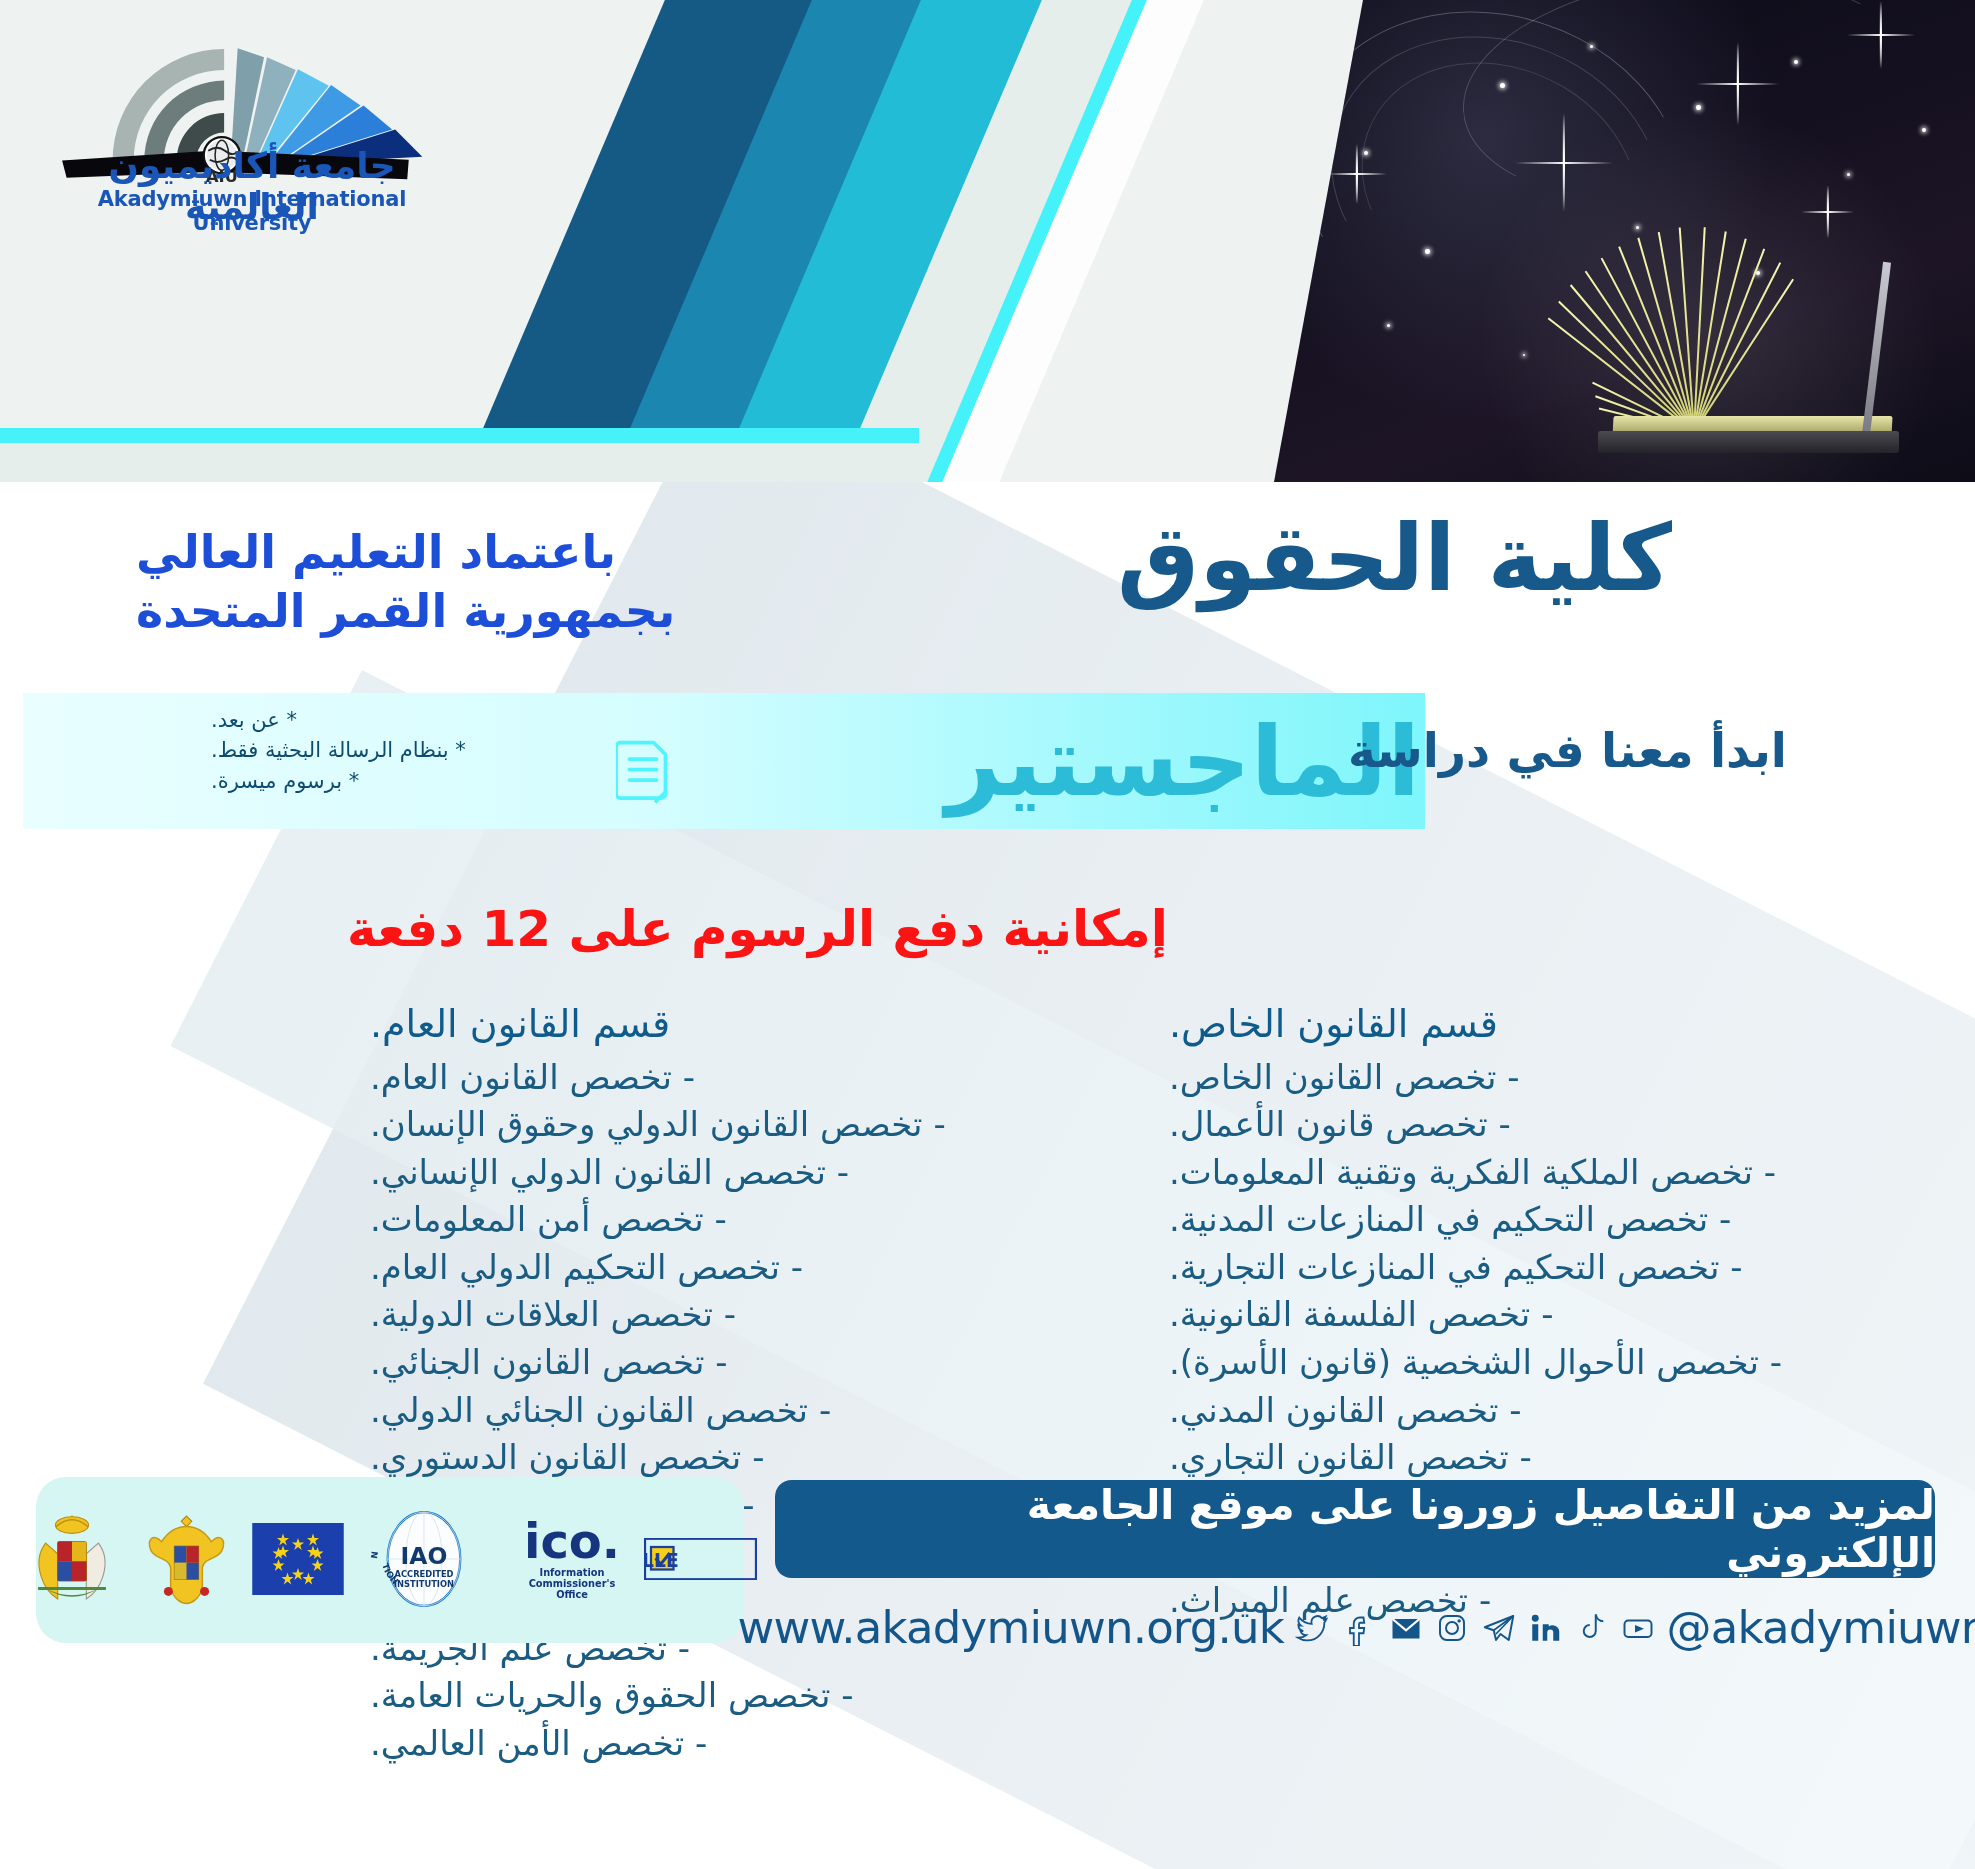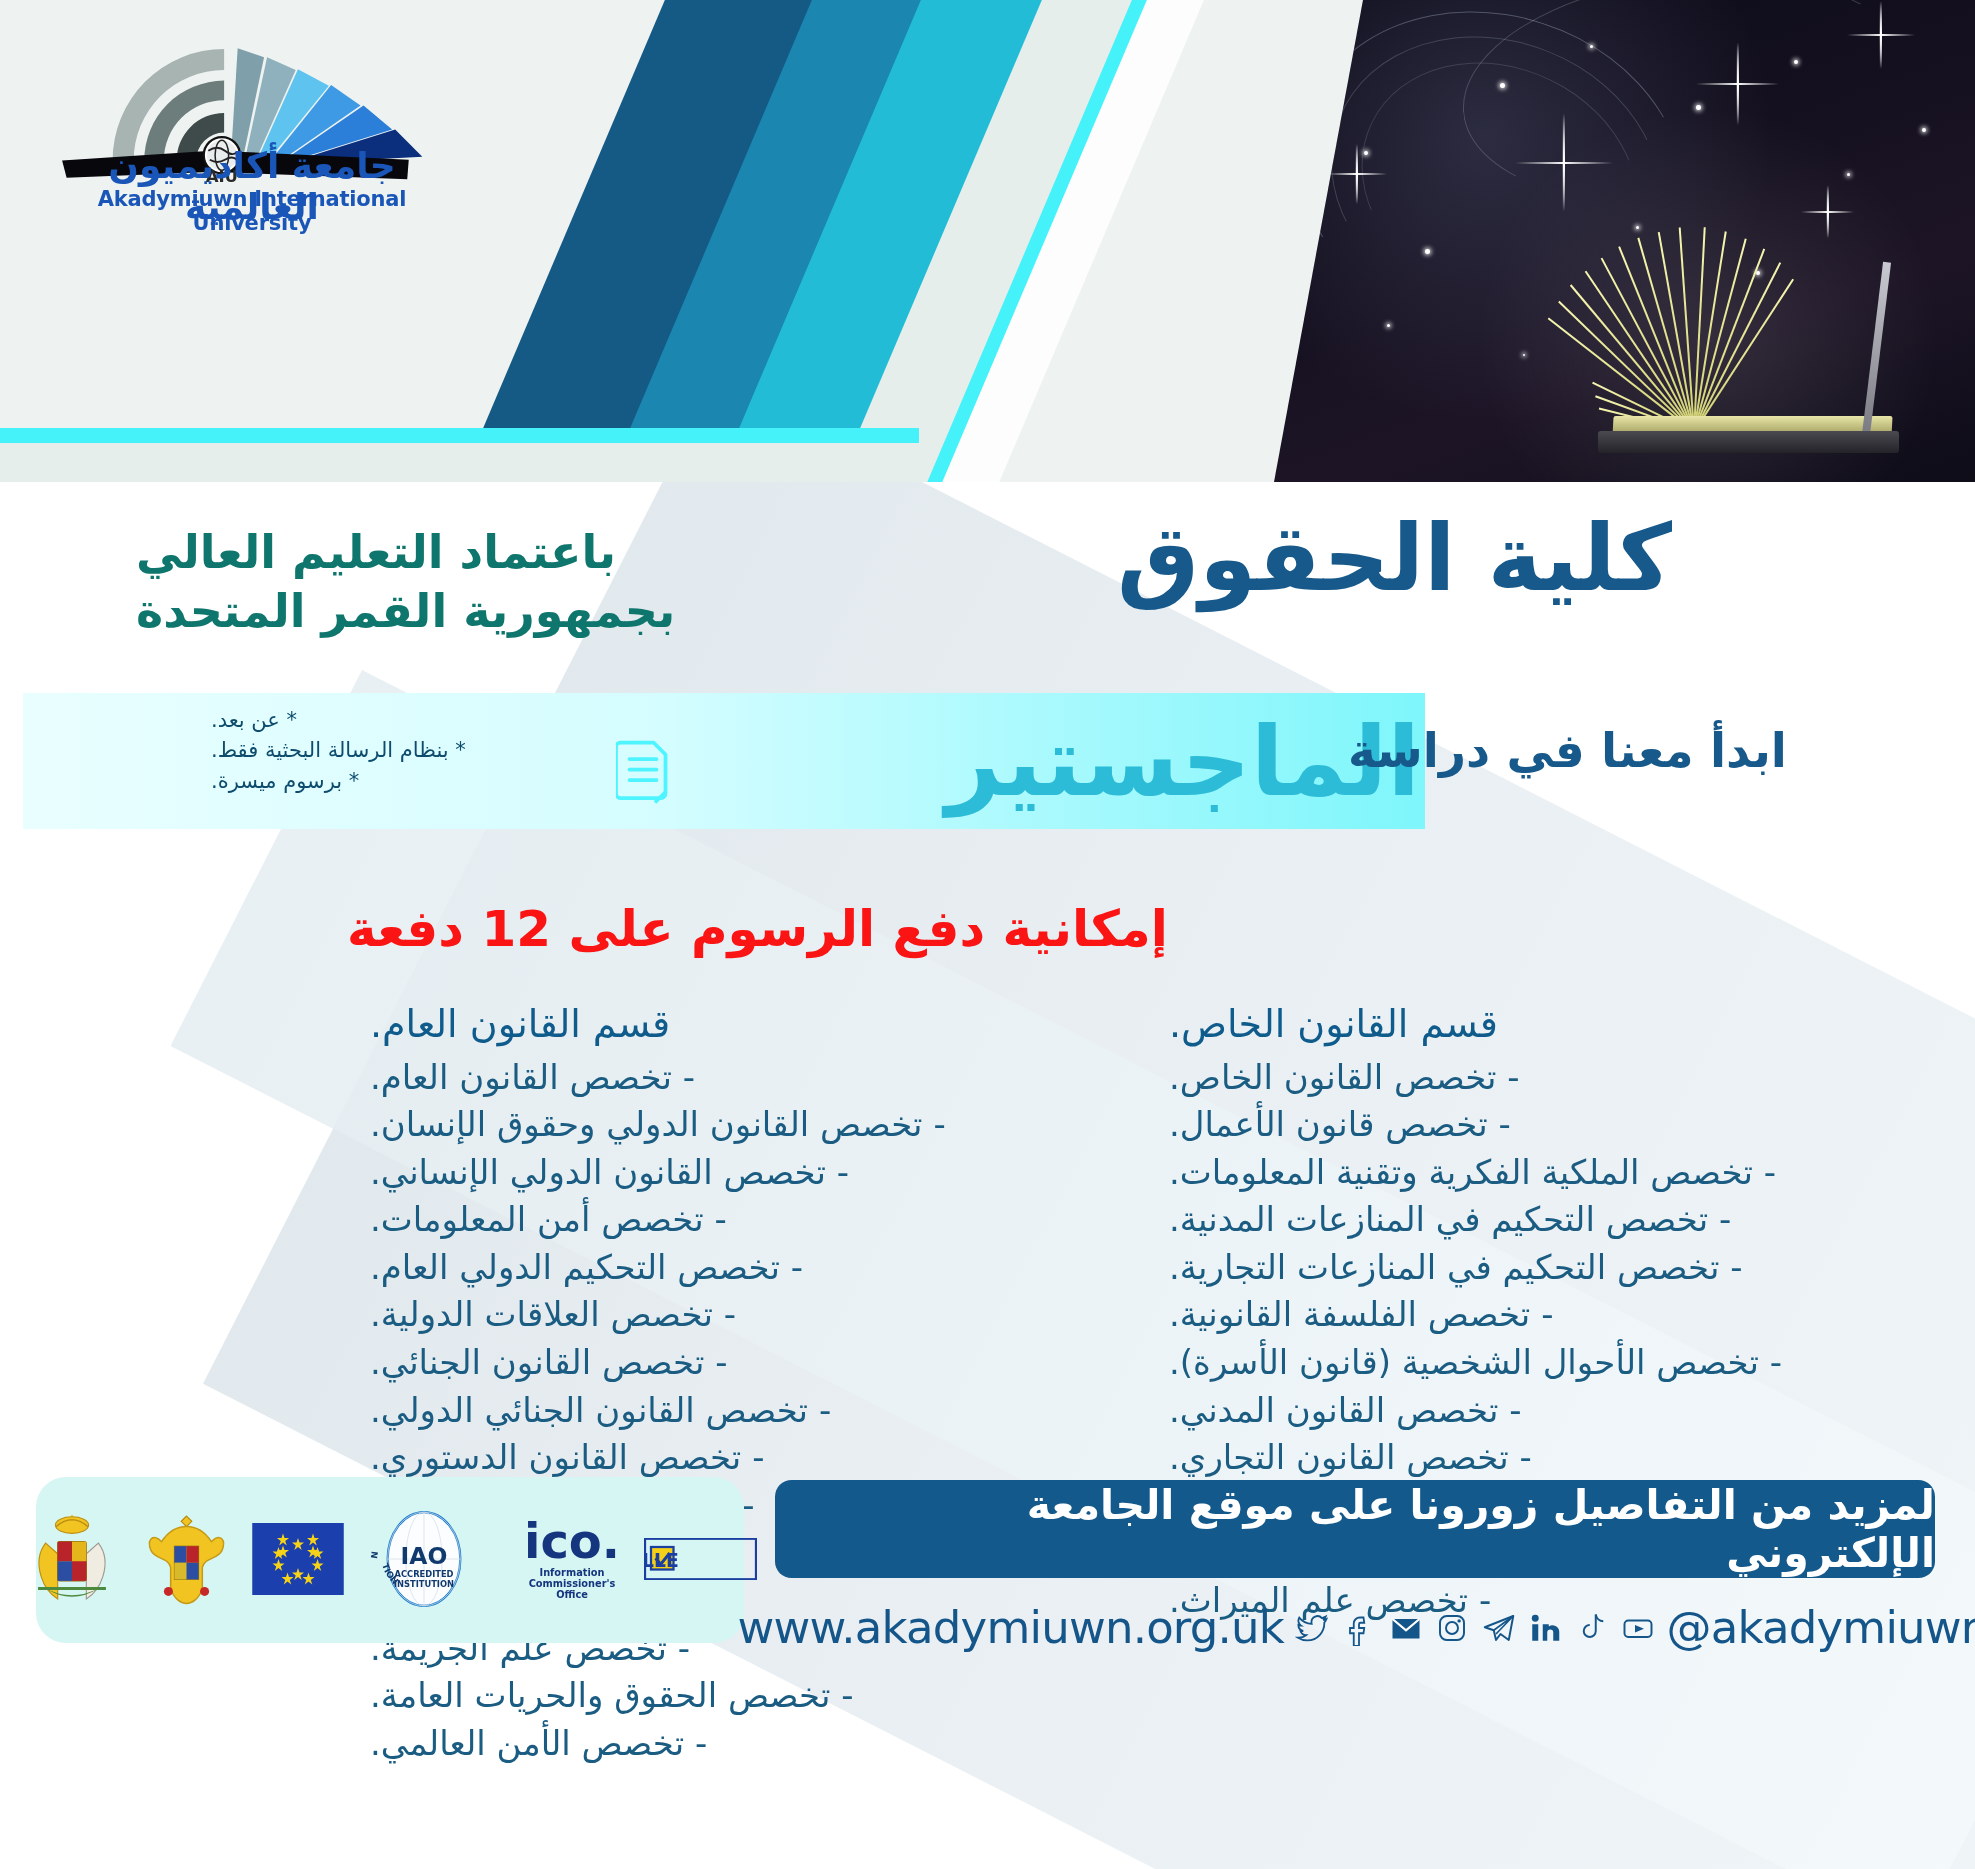--- a/index.html
+++ b/index.html
@@ -111,21 +111,21 @@
     transform:rotate(27deg); transform-origin:top left; opacity:.9;
   }
   #diag-band2 {
     position:absolute; left:362px; top:188px; width:1959px; height:422px;
     background:linear-gradient(to right,#e4edf1 0%, #eef5f8 60%, #f4f9fb 100%);
     transform:rotate(27deg); transform-origin:top left; opacity:.85;
   }
 
   #accred-note {
     position:absolute; right:1296px; top:41px; width:543px;
-    text-align:left; color:#0f766e; font-size:46px; line-height:1.28;
+    text-align:left; color:#1d4ed8; font-size:46px; line-height:1.28;
     font-weight:600; letter-spacing:-0.8px;
   }
   #faculty-title {
     position:absolute; right:136px; top:22.6px; width:889px;
     text-align:center; color:#16598a; font-size:92px; font-weight:700;
     letter-spacing:-1.5px;
   }
 
   
   #master-band {

